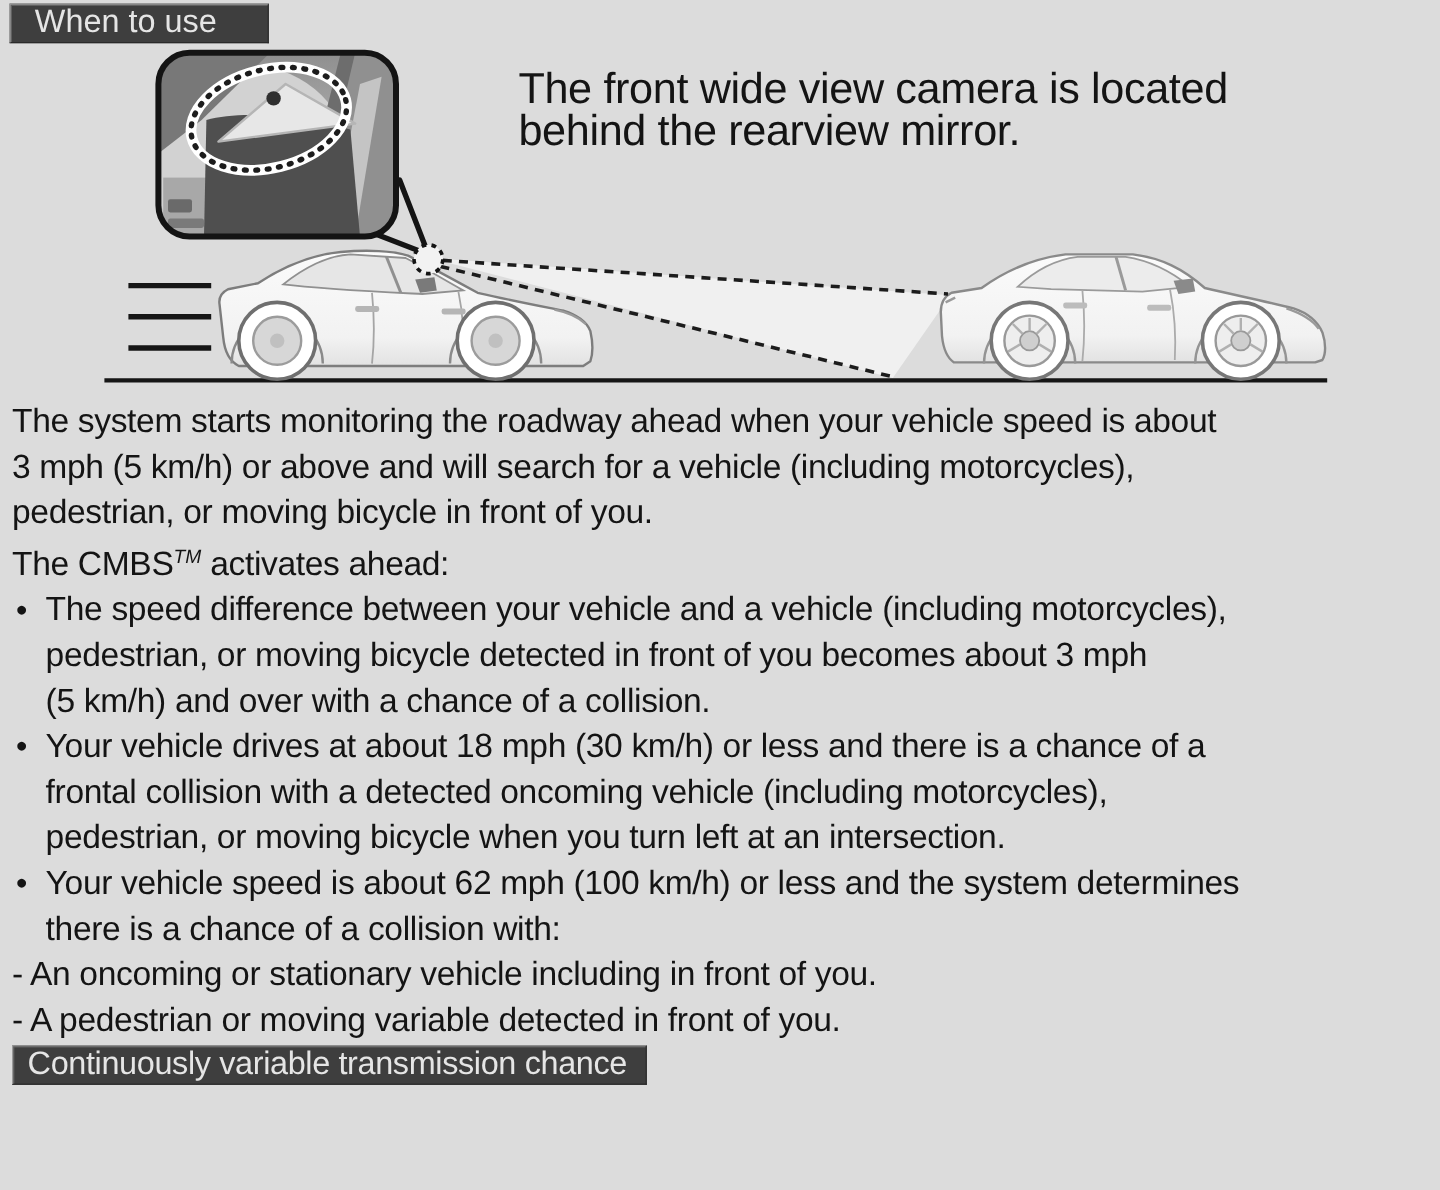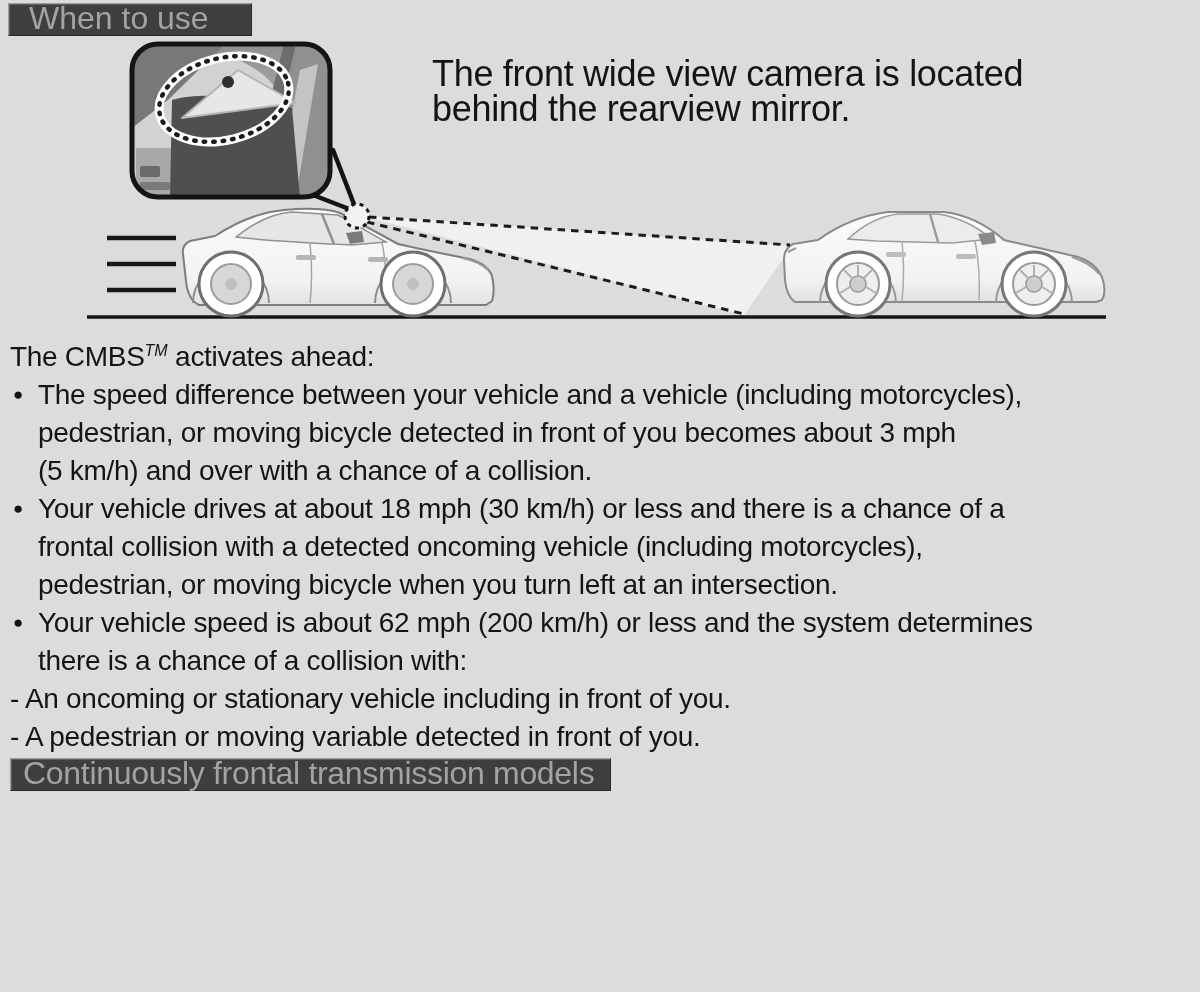--- a/index.html
+++ b/index.html
@@ -6,22 +6,22 @@
   body {
     width: 1200px; height: 992px;
     background: #dcdcdc;
     font-family: "Liberation Sans", sans-serif;
     color: #141414;
     position: relative;
     overflow: hidden;
   }
   .badge {
     background: #3e3e3e;
-    color: #a3a3a3;
-    font-size: 32px;
+    color: #e5e5e5;
+    font-size: 27px;
     line-height: 27px;
     border: 1px solid #9a9a9a;
     border-bottom-color: #2a2a2a;
     border-right-color: #2a2a2a;
     box-shadow: inset 1px 1px 0 rgba(255,255,255,0.18);
   }
   .badge-when {
     position: absolute; left: 8px; top: 3px;
     padding: 1px 42px 3px 20px;
     z-index: 3;
@@ -193,43 +193,46 @@
         </g>
       </g>
       <rect x="132" y="44" width="198" height="153" rx="26" fill="none" stroke="#141414" stroke-width="5"></rect>
     </g>
 
     <circle cx="357" cy="216" r="12" fill="#f2f2f2" stroke="#141414" stroke-width="3" stroke-dasharray="4 4.4"></circle>
   </svg>
 
   <div class="body-text">
 
+    <p class="para">The system starts monitoring the roadway ahead when your vehicle speed is about
+3 mph (5 km/h) or above and will search for a vehicle (including motorcycles),
+pedestrian, or moving bicycle in front of you.</p>
 
     <p class="intro"><span>The CMBS</span><sup class="tm">TM</sup><span> activates ahead:</span></p>
 
     <ul class="bullets">
       <li class="bullet">
         <span class="dot">●</span>
         <span class="bullet-text">The speed difference between your vehicle and a vehicle (including motorcycles),
 pedestrian, or moving bicycle detected in front of you becomes about 3 mph
 (5 km/h) and over with a chance of a collision.</span>
       </li>
       <li class="bullet">
         <span class="dot">●</span>
         <span class="bullet-text">Your vehicle drives at about 18 mph (30 km/h) or less and there is a chance of a
 frontal collision with a detected oncoming vehicle (including motorcycles),
 pedestrian, or moving bicycle when you turn left at an intersection.</span>
       </li>
       <li class="bullet">
         <span class="dot">●</span>
-        <span class="bullet-text">Your vehicle speed is about 62 mph (200 km/h) or less and the system determines
+        <span class="bullet-text">Your vehicle speed is about 62 mph (100 km/h) or less and the system determines
 there is a chance of a collision with:</span>
       </li>
     </ul>
 
     <p class="dash">- An oncoming or stationary vehicle including in front of you.</p>
     <p class="dash">- A pedestrian or moving variable detected in front of you.</p>
 
-    <div class="badge badge-cvt">Continuously frontal transmission models</div>
+    <div class="badge badge-cvt">Continuously variable transmission chance</div>
 
   </div>
 
 </div>
 
 </body></html>

